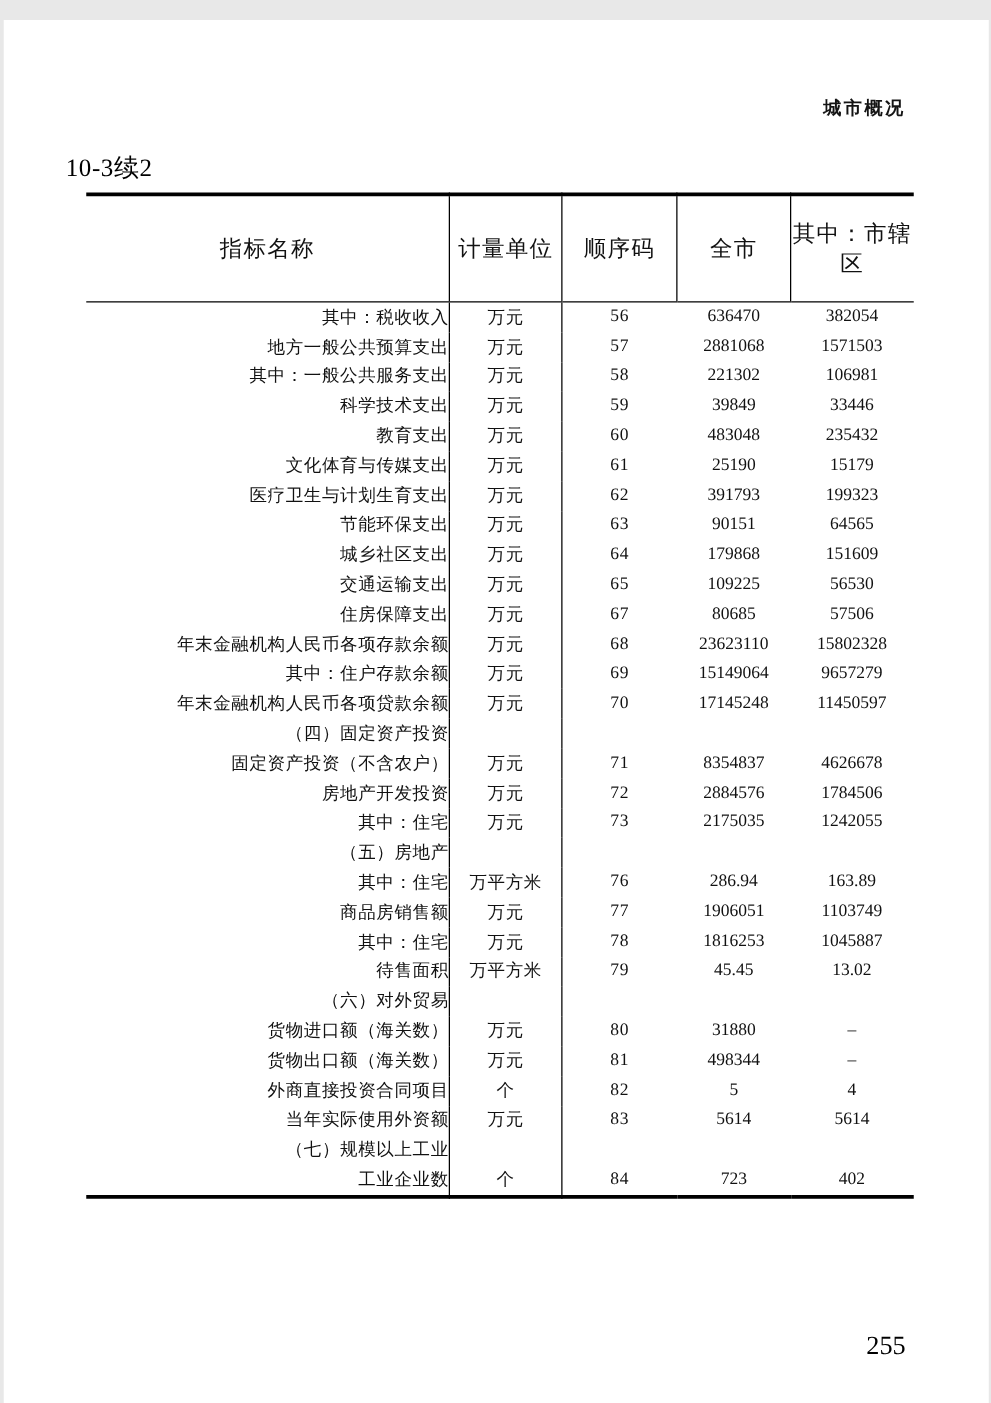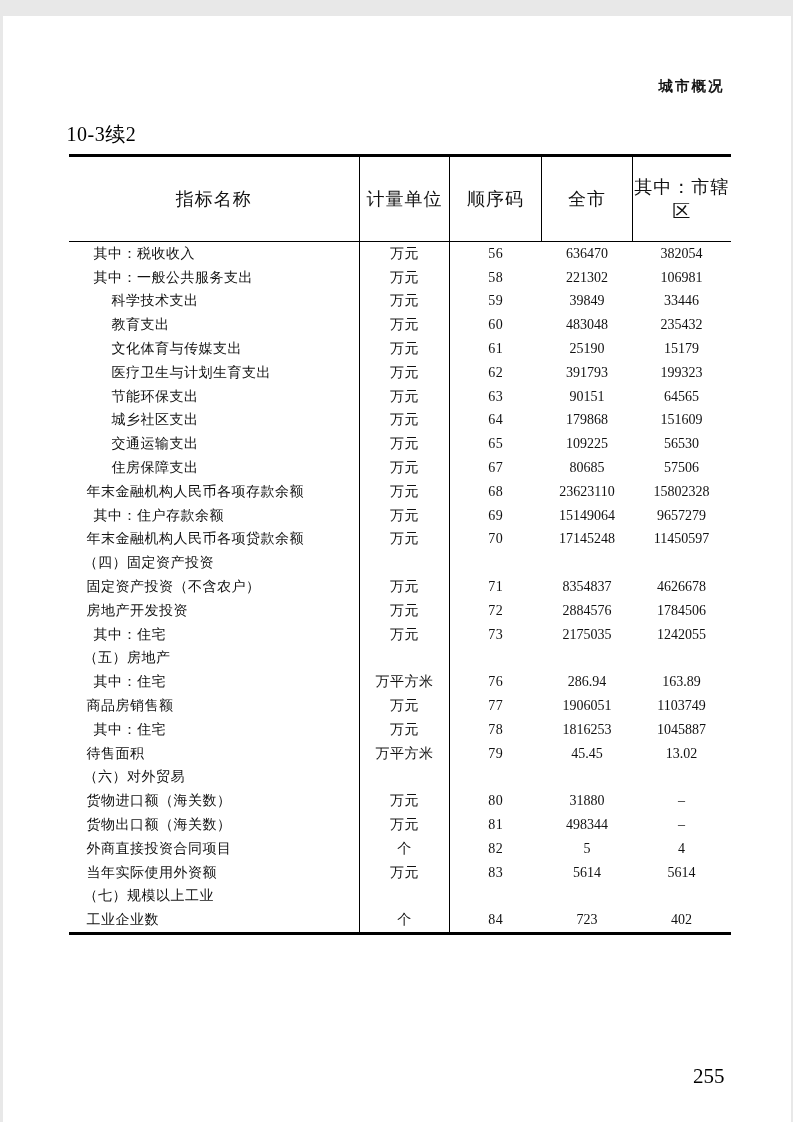--- a/index.html
+++ b/index.html
@@ -6,21 +6,21 @@
   .page {
     position:relative; width:788px; height:1122px; margin:16px auto;
     background:#ffffff; overflow:hidden;
     font-family:"Liberation Serif","DejaVu Serif",serif; color:#111;
   }
   .running-head {
     position:absolute; top:61px; right:66px;
     font-size:14.5px; font-weight:bold; letter-spacing:2px; color:#141414;
   }
   .table-title {
-    position:absolute; top:105px; left:64px;
+    position:absolute; top:105px; left:50px;
     font-size:20px; color:#000; letter-spacing:0.5px;
   }
   table.stat-table {
     position:absolute; top:138px; left:66px; width:662px;
     border-collapse:collapse; table-layout:fixed;
     border-top:3px solid #000; border-bottom:3px solid #000;
   }
   .stat-table col.c1 { width:291px; }
   .stat-table col.c2 { width:90px; }
   .stat-table col.c3 { width:92px; }
@@ -31,21 +31,21 @@
     text-align:center; vertical-align:middle; padding:0;
     border-bottom:1.5px solid #000; letter-spacing:1px;
   }
   .stat-table thead th + th { border-left:1.5px solid #000; }
   .stat-table tbody td {
     height:23.8px; padding:0; font-size:14px;
     vertical-align:middle; white-space:nowrap; overflow:hidden;
   }
   .stat-table tbody td:nth-child(2),
   .stat-table tbody td:nth-child(3) { border-left:1.5px solid #000; }
-  td.c-name { text-align:left; letter-spacing:0.5px; }
+  td.c-name { text-align:right; letter-spacing:0.5px; }
   td.c-name.sec  { padding-left:15px; }
   td.c-name.ind0 { padding-left:18px; }
   td.c-name.ind1 { padding-left:25px; }
   td.c-name.ind2 { padding-left:43px; }
   td.c-mid { text-align:center; letter-spacing:0.5px; }
   td.c-num { text-align:center; }
   .page-number {
     position:absolute; top:1048px; right:66px;
     font-size:21px; color:#000;
   }
@@ -76,20 +76,27 @@
     </thead>
     <tbody>
         <tr>
           <td class="c-name ind1">其中：税收收入</td>
           <td class="c-mid">万元</td>
           <td class="c-mid">56</td>
           <td class="c-num">636470</td>
           <td class="c-num">382054</td>
         </tr>
         <tr>
+          <td class="c-name ind0">地方一般公共预算支出</td>
+          <td class="c-mid">万元</td>
+          <td class="c-mid">57</td>
+          <td class="c-num">2881068</td>
+          <td class="c-num">1571503</td>
+        </tr>
+        <tr>
           <td class="c-name ind1">其中：一般公共服务支出</td>
           <td class="c-mid">万元</td>
           <td class="c-mid">58</td>
           <td class="c-num">221302</td>
           <td class="c-num">106981</td>
         </tr>
         <tr>
           <td class="c-name ind2">科学技术支出</td>
           <td class="c-mid">万元</td>
           <td class="c-mid">59</td>

